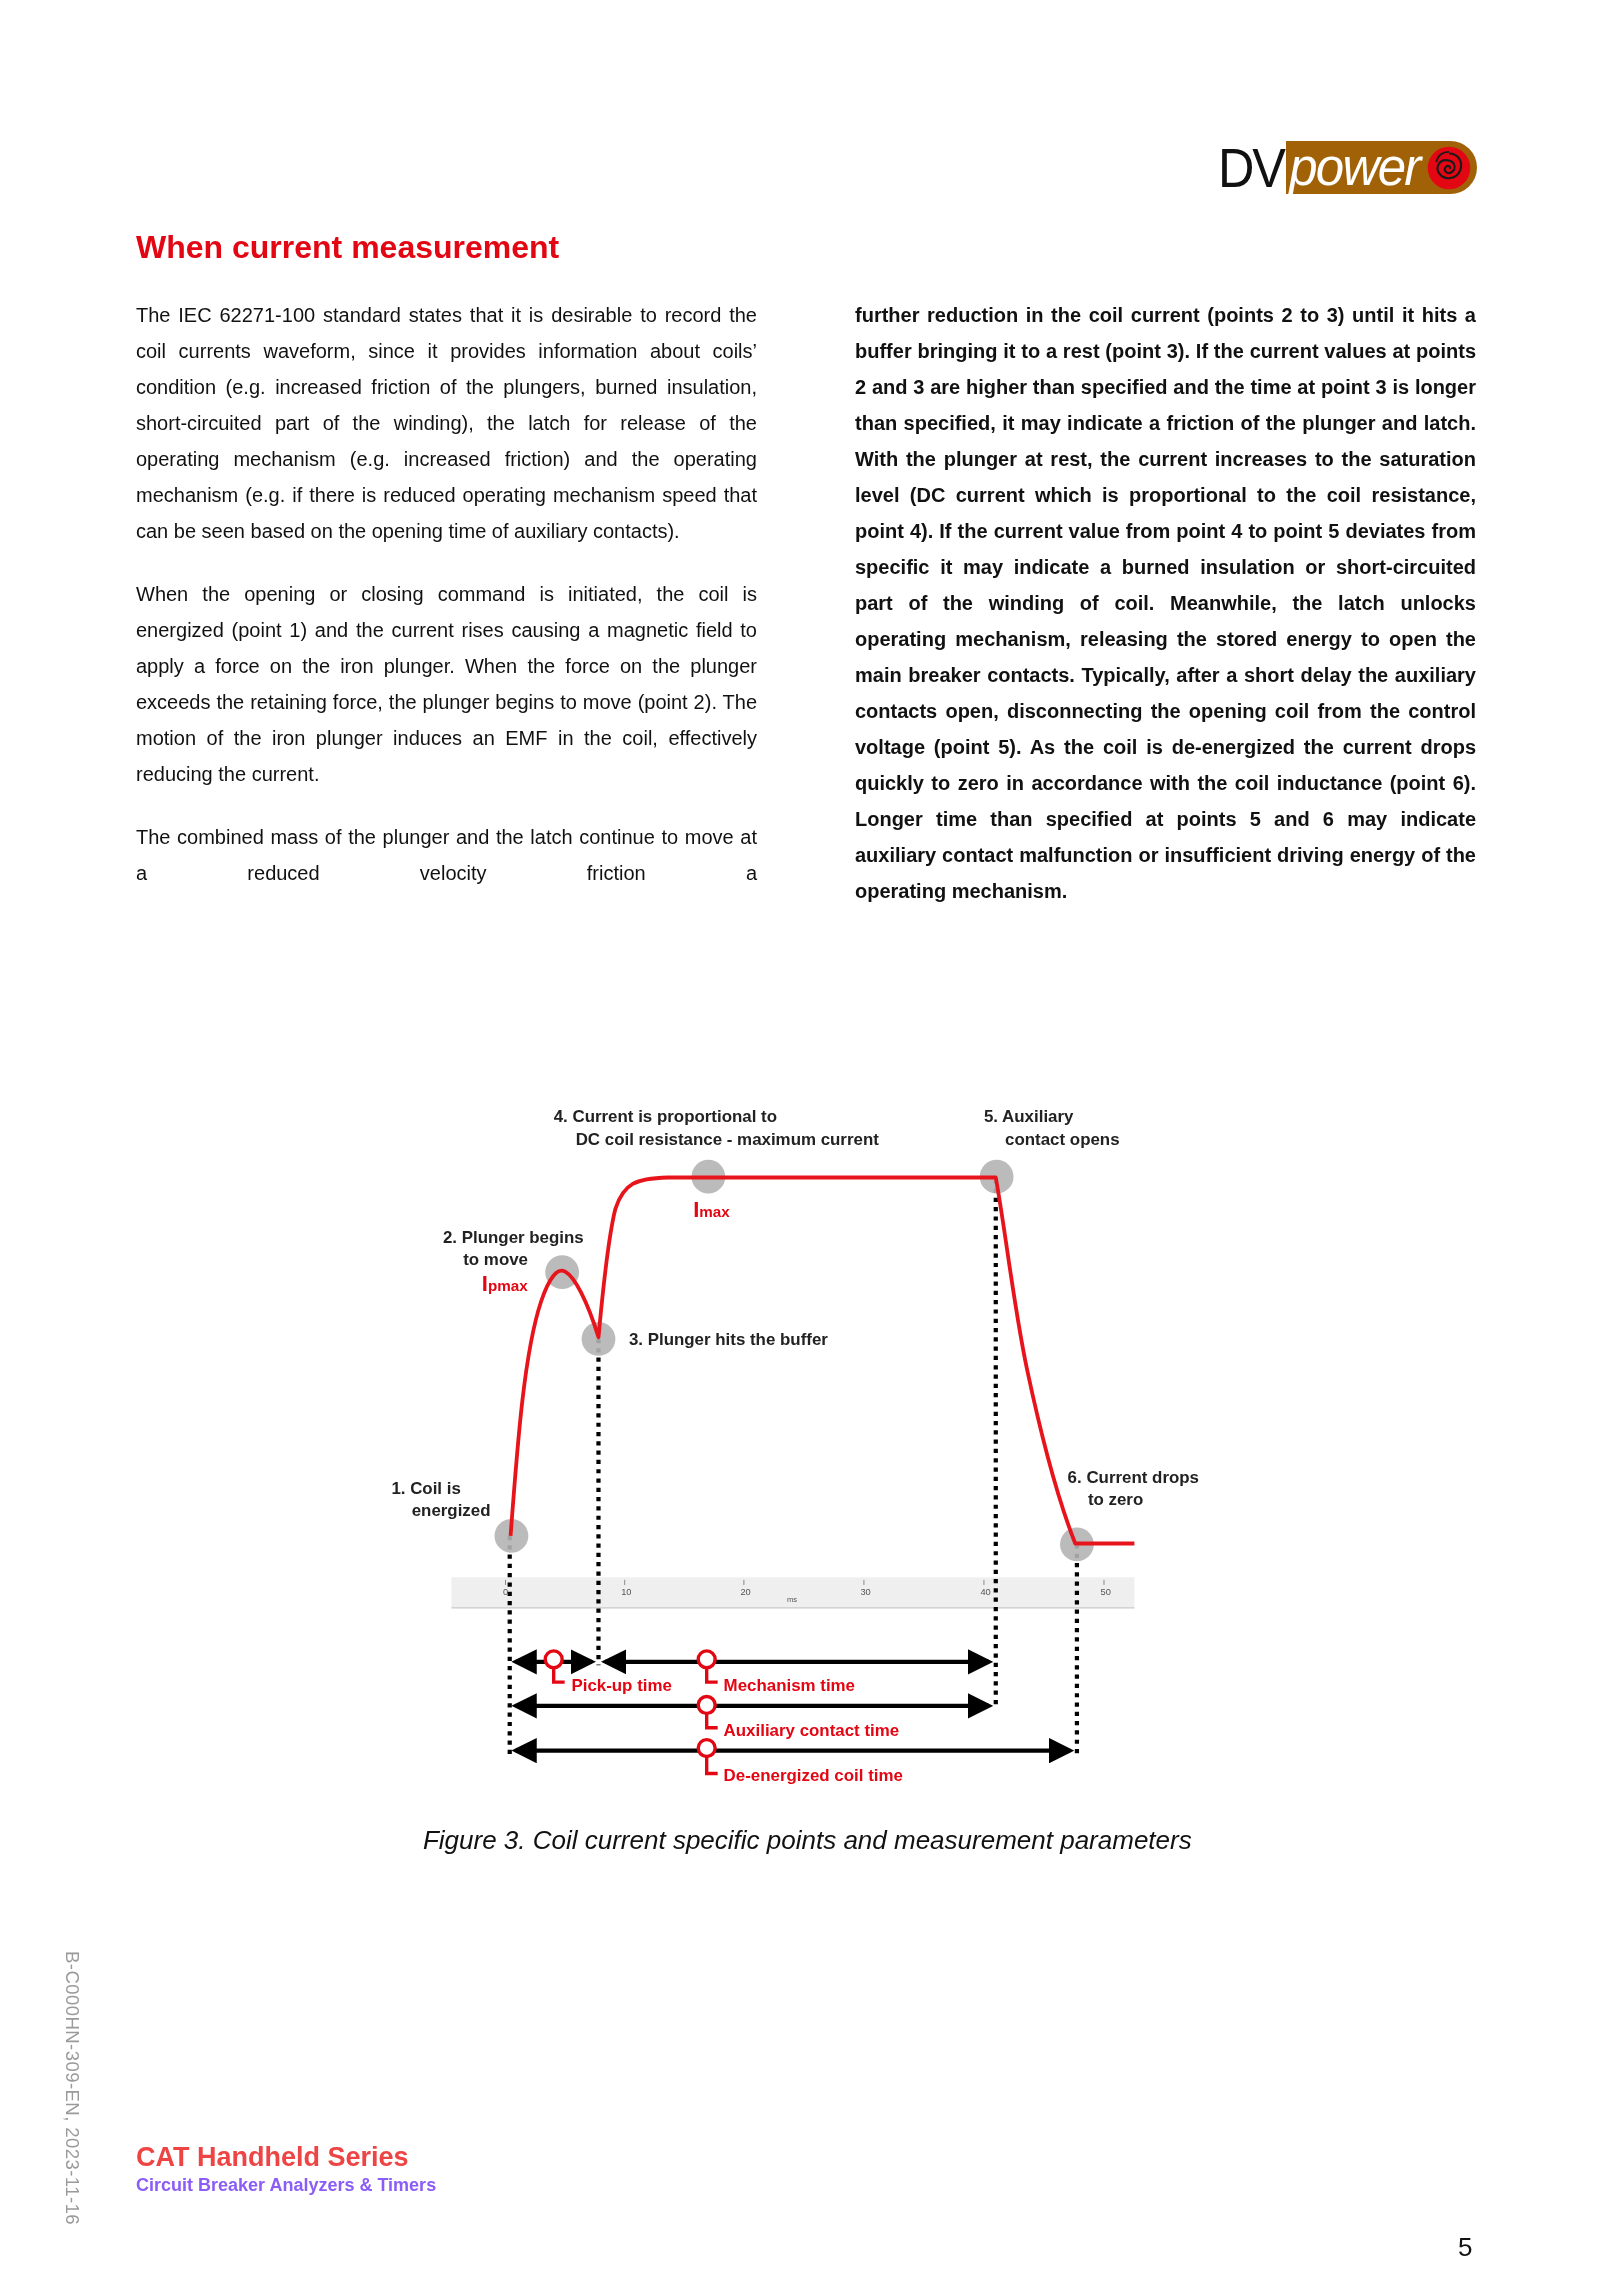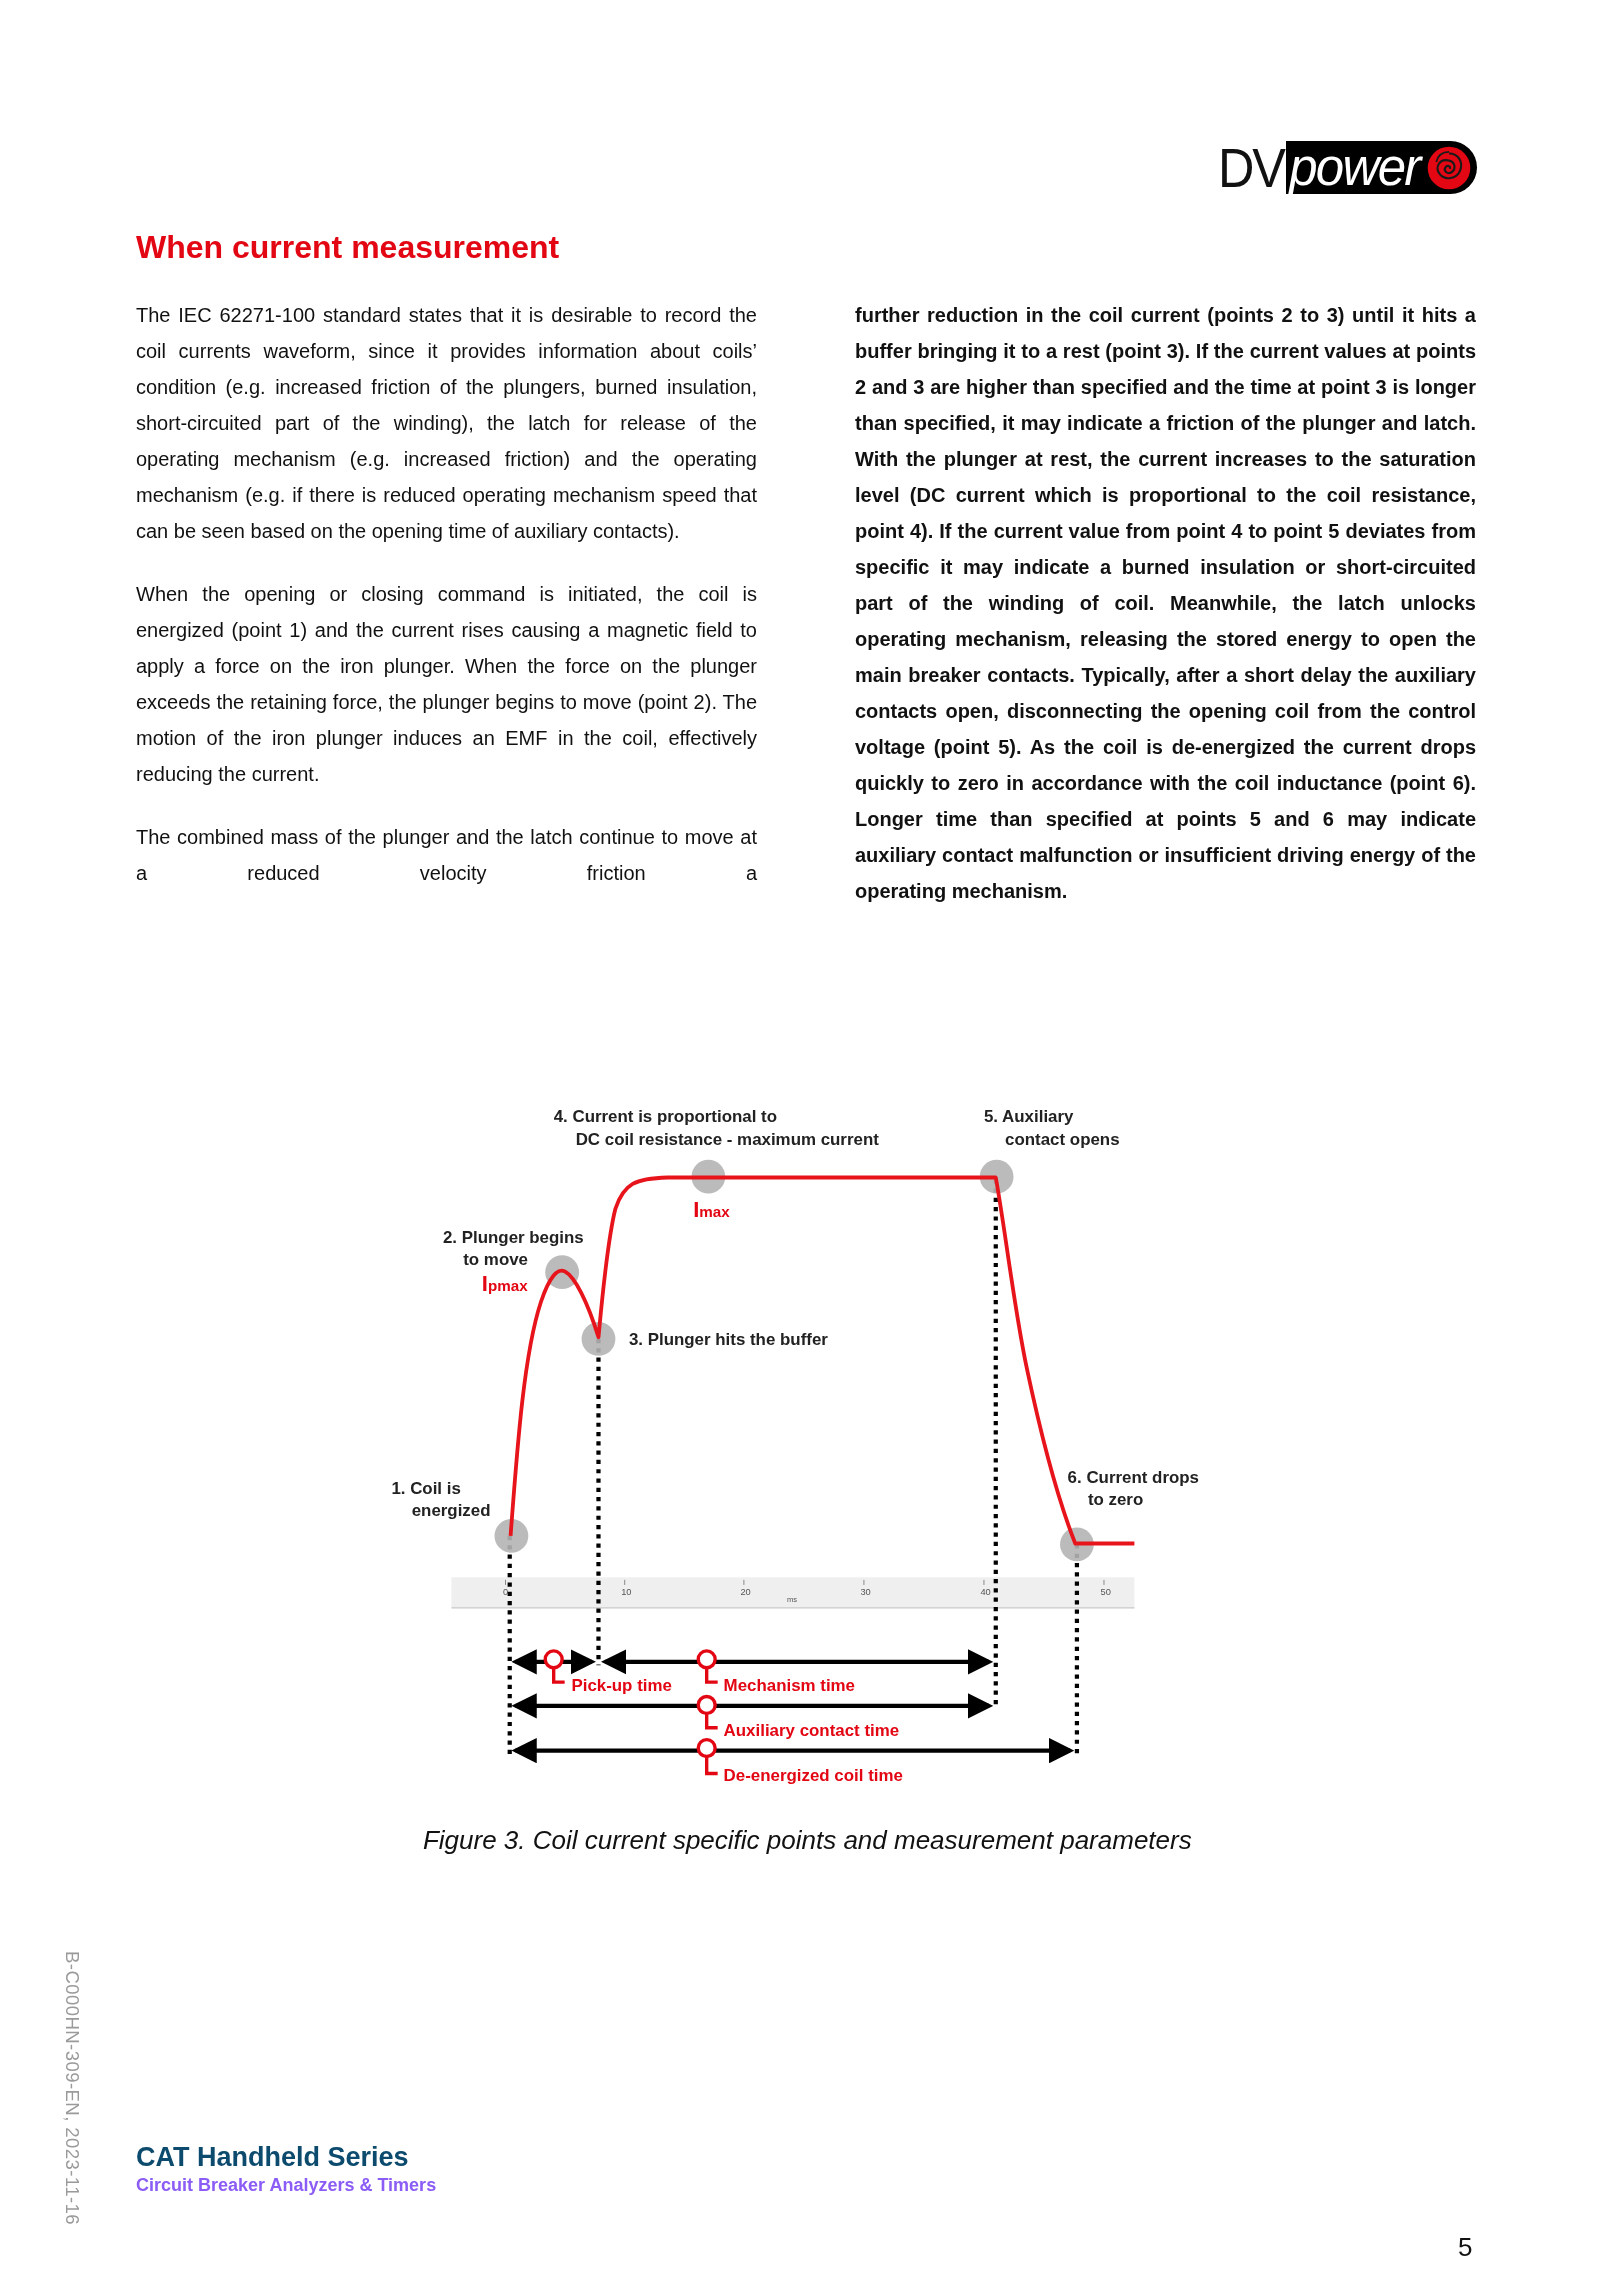--- a/index.html
+++ b/index.html
@@ -1,40 +1,40 @@
 <!DOCTYPE html>
 <html style="font-size:13.5px"><head>
 <meta charset="utf-8">
 <style>
   html, body { margin: 0; padding: 0; background: #ffffff; }
   body { width: 1623px; height: 2295px; position: relative; overflow: hidden;
          font-family: "Liberation Sans", sans-serif; color: #111; }
   .logo { position: absolute; left: 1218px; top: 136px; height: 58px; display: flex; align-items: flex-end; }
   .logo .dv { font-family: "Liberation Sans", sans-serif; font-size: 56px; letter-spacing: -2.5px;
               color: #111; line-height: 53px; transform: scaleX(0.9); transform-origin: left center; margin-right: -5px; }
-  .logo .pill { background: #000000; height: 53px; border-radius: 0 27px 27px 0; display: flex; align-items: center;
+  .logo .pill { background: #a16207; height: 53px; border-radius: 0 27px 27px 0; display: flex; align-items: center;
                 padding: 0 5px 0 3.4px; }
   .logo .power { color: #fff; font-style: italic; font-size: 51px; letter-spacing: -1.7px; line-height: 51px; }
   .logo .rose { width: 46px; height: 46px; margin-left: 6.8px; }
   .heading { position: absolute; left: 136px; top: 228px; margin: 0; font-size: 32px; font-weight: bold;
              color: #e30613; line-height: 39px; }
   .col { position: absolute; top: 297px; width: 621px; font-size: 20px; line-height: 36px; }
   .col p { margin: 0 0 27px 0; text-align: justify; }
   .col-left { left: 136px; }
   .col-right { left: 855px; font-weight: bold; }
   .figure { position: absolute; left: 0; top: 0; width: 1623px; height: 2295px; pointer-events: none; }
   .figure * { pointer-events: auto; }
   .lbl { font-family: "Liberation Sans", sans-serif; font-size: 20px; font-weight: bold; fill: #222; }
   .rlbl { font-family: "Liberation Sans", sans-serif; font-size: 20px; font-weight: bold; fill: #e30613; }
   .tick { font-family: "Liberation Sans", sans-serif; font-size: 11px; fill: #555; }
   .caption { position: absolute; left: 0; width: 1623px; top: 1825px; text-align: center;
              font-size: 26px; font-style: italic; color: #111; transform: translateX(-4.2px); }
   .sidebar-code { position: absolute; left: 61px; top: 1951px; font-size: 18.6px; color: #9a9a9a;
                   writing-mode: vertical-rl; letter-spacing: 0.4px; }
-  .footer-series { position: absolute; left: 136px; top: 2142px; font-size: 27px; font-weight: bold; color: #0c4a6e; }
+  .footer-series { position: absolute; left: 136px; top: 2142px; font-size: 27px; font-weight: bold; color: #ef4444; }
   .footer-product { position: absolute; left: 136px; top: 2175px; font-size: 18px; font-weight: bold; color: #8b5cf6; }
   .page-num { position: absolute; left: 1458px; top: 2232px; font-size: 26px; color: #111; }
 </style>
 </head>
 <body>
 
 <div class="logo">
   <span class="dv">DV</span>
   <div class="pill">
     <span class="power">power</span>

